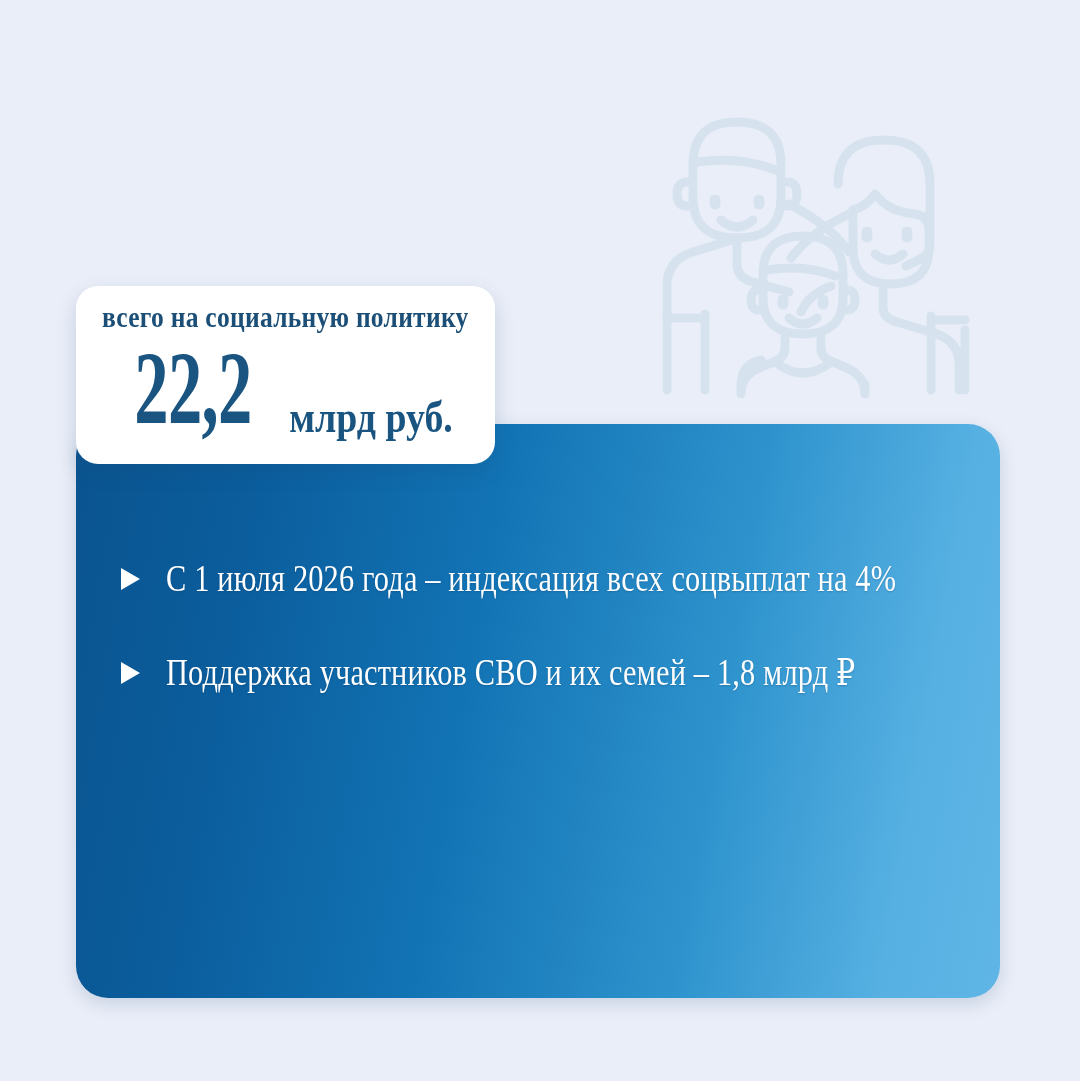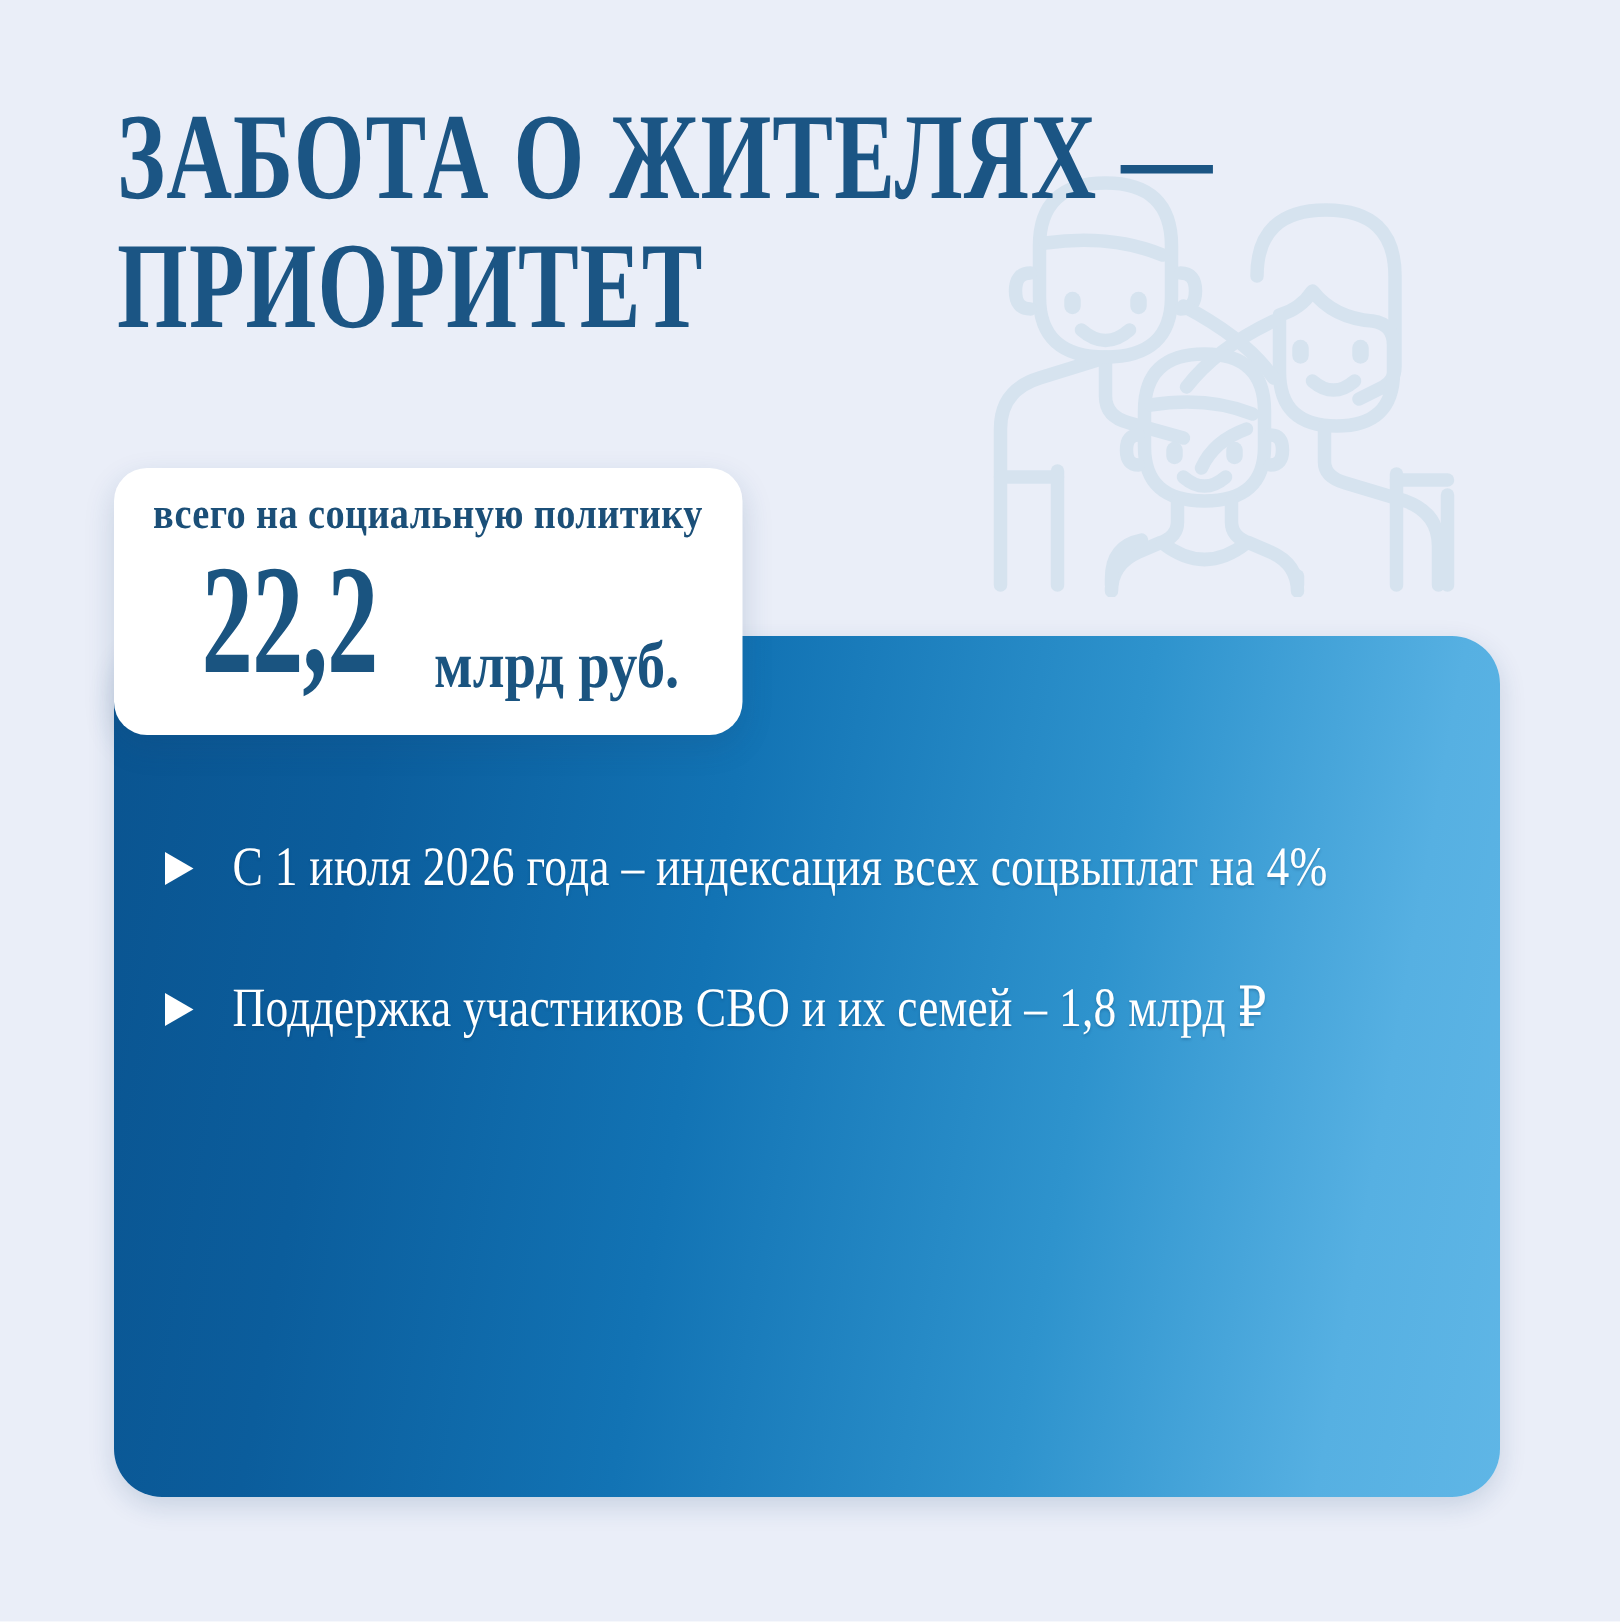--- a/index.html
+++ b/index.html
@@ -66,21 +66,21 @@
         #1273b4 42%,
         #2e93cd 68%,
         #56b0e2 88%,
         #5fb6e6 100%);
     box-shadow: 0 6px 18px rgba(20, 60, 110, 0.16);
     z-index: 2;
   }
 
   .bullet-list {
     position: absolute;
-    left: 12px;
+    left: 23px;
     top: 108px;
     right: 24px;
     list-style: none;
     margin: 0;
     padding: 0;
   }
 
   .bullet-item {
     display: flex;
     align-items: center;
@@ -108,21 +108,21 @@
     transform: scaleX(0.82);
     transform-origin: left center;
     white-space: nowrap;
     text-shadow: 0 1px 2px rgba(10, 50, 90, 0.28);
   }
 
   
   .badge-card {
     position: absolute;
     left: 76px;
-    top: 312px;
+    top: 286px;
     width: 419px;
     height: 178px;
     background: #ffffff;
     border-radius: 22px;
     box-shadow: 0 8px 20px rgba(26, 70, 115, 0.18);
     z-index: 6;
     display: flex;
     flex-direction: column;
     align-items: center;
     justify-content: flex-start;
@@ -215,24 +215,20 @@
       <path d="M178 222 v4" stroke-width="11"></path>
       <path d="M144 240 q14 12 28 0"></path>
       <path d="M140 256 v14 q0 10 -12 14 l-14 6 q-18 8 -18 26 v-2"></path>
       <path d="M176 256 v14 q0 10 12 14 l14 6 q18 8 18 26"></path>
       <path d="M96 312 v-4 q0-22 20-26"></path>
       <path d="M220 312 v-6"></path>
       <path d="M130 284 q28 22 56 0"></path>
     </svg>
   </div>
 
-  <div class="title-block">
-    <span class="title-line">ЗАБОТА О ЖИТЕЛЯХ —</span>
-    <span class="title-line">ПРИОРИТЕТ</span>
-  </div>
 
   <div class="blue-panel">
     <ul class="bullet-list">
       <li class="bullet-item">
         <span class="bullet-marker"></span>
         <span class="bullet-text">С 1 июля 2026 года – индексация всех соцвыплат на 4%</span>
       </li>
       <li class="bullet-item">
         <span class="bullet-marker"></span>
         <span class="bullet-text">Поддержка участников СВО и их семей – 1,8 млрд ₽</span>

